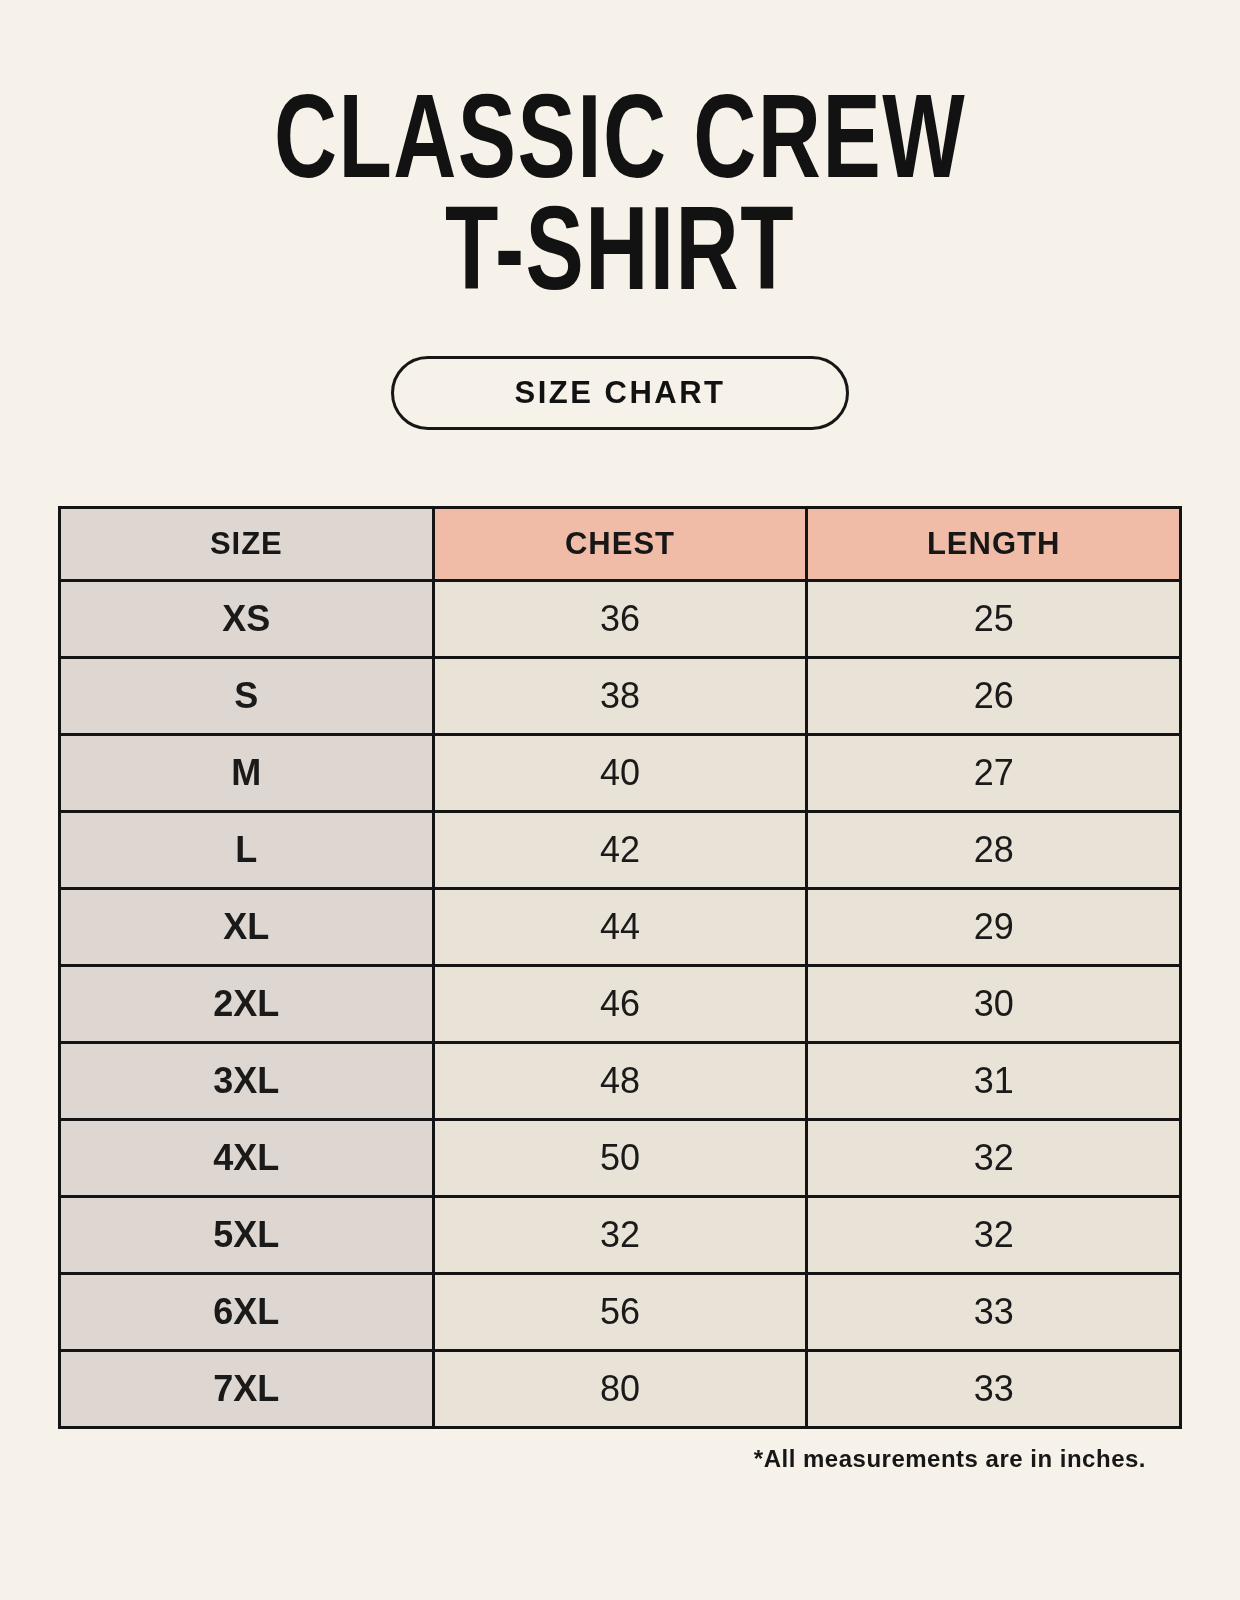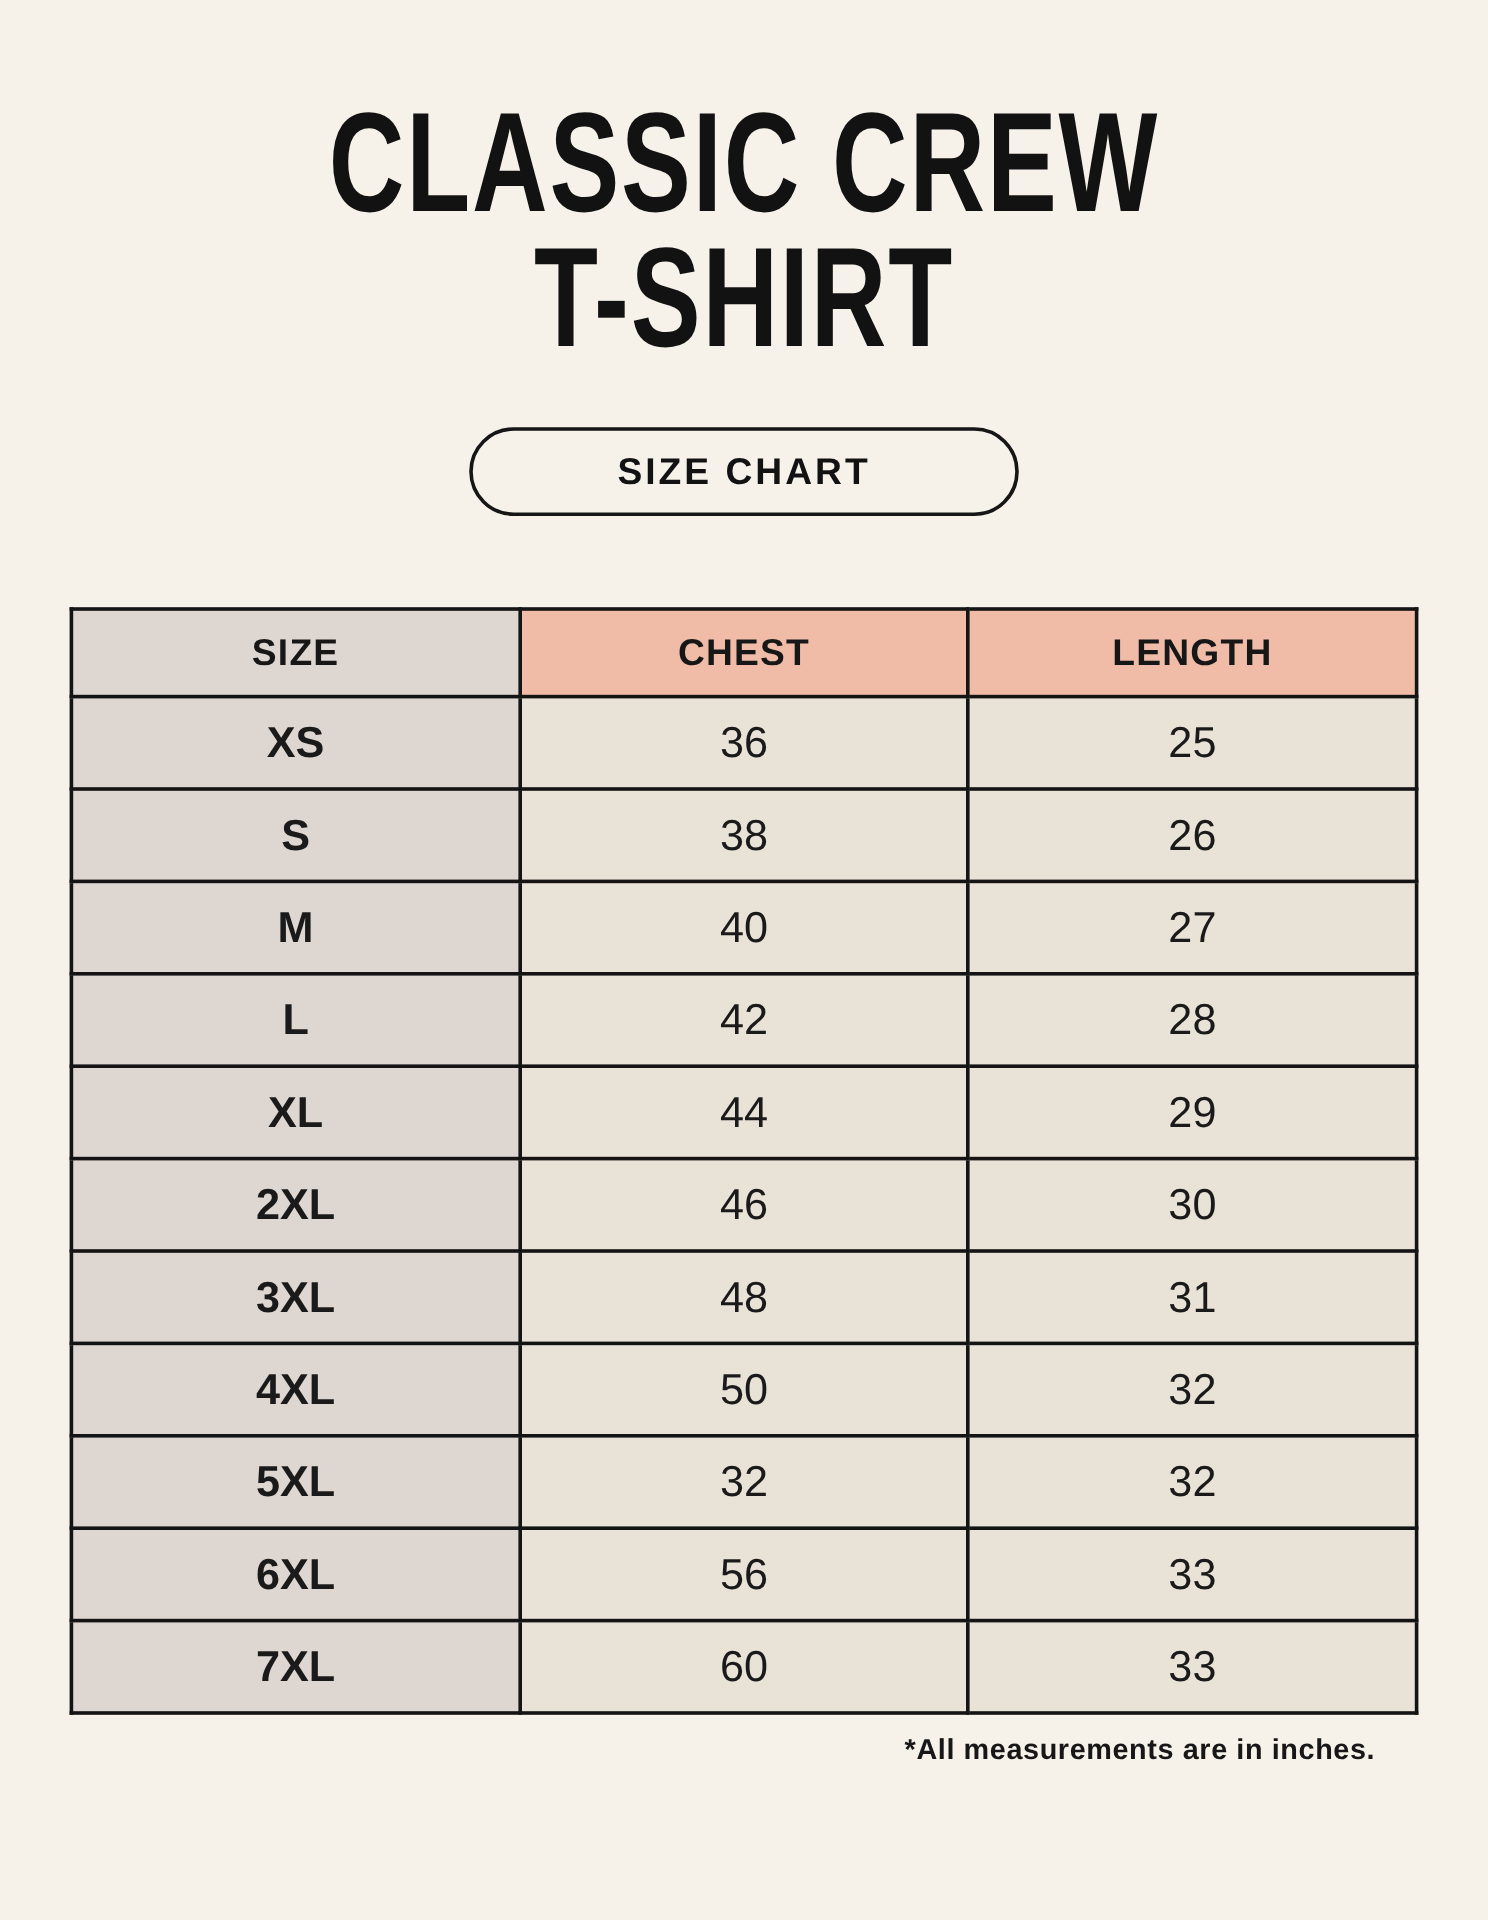--- a/index.html
+++ b/index.html
@@ -165,21 +165,21 @@
           <td>32</td>
           <td>32</td>
         </tr>
         <tr>
           <td class="size-col">6XL</td>
           <td>56</td>
           <td>33</td>
         </tr>
         <tr>
           <td class="size-col">7XL</td>
-          <td>60</td>
+          <td>80</td>
           <td>33</td>
         </tr>
       </tbody>
   </table>
 
   <div class="footnote">*All measurements are in inches.</div>
 
 </div>
 
 </body></html>

